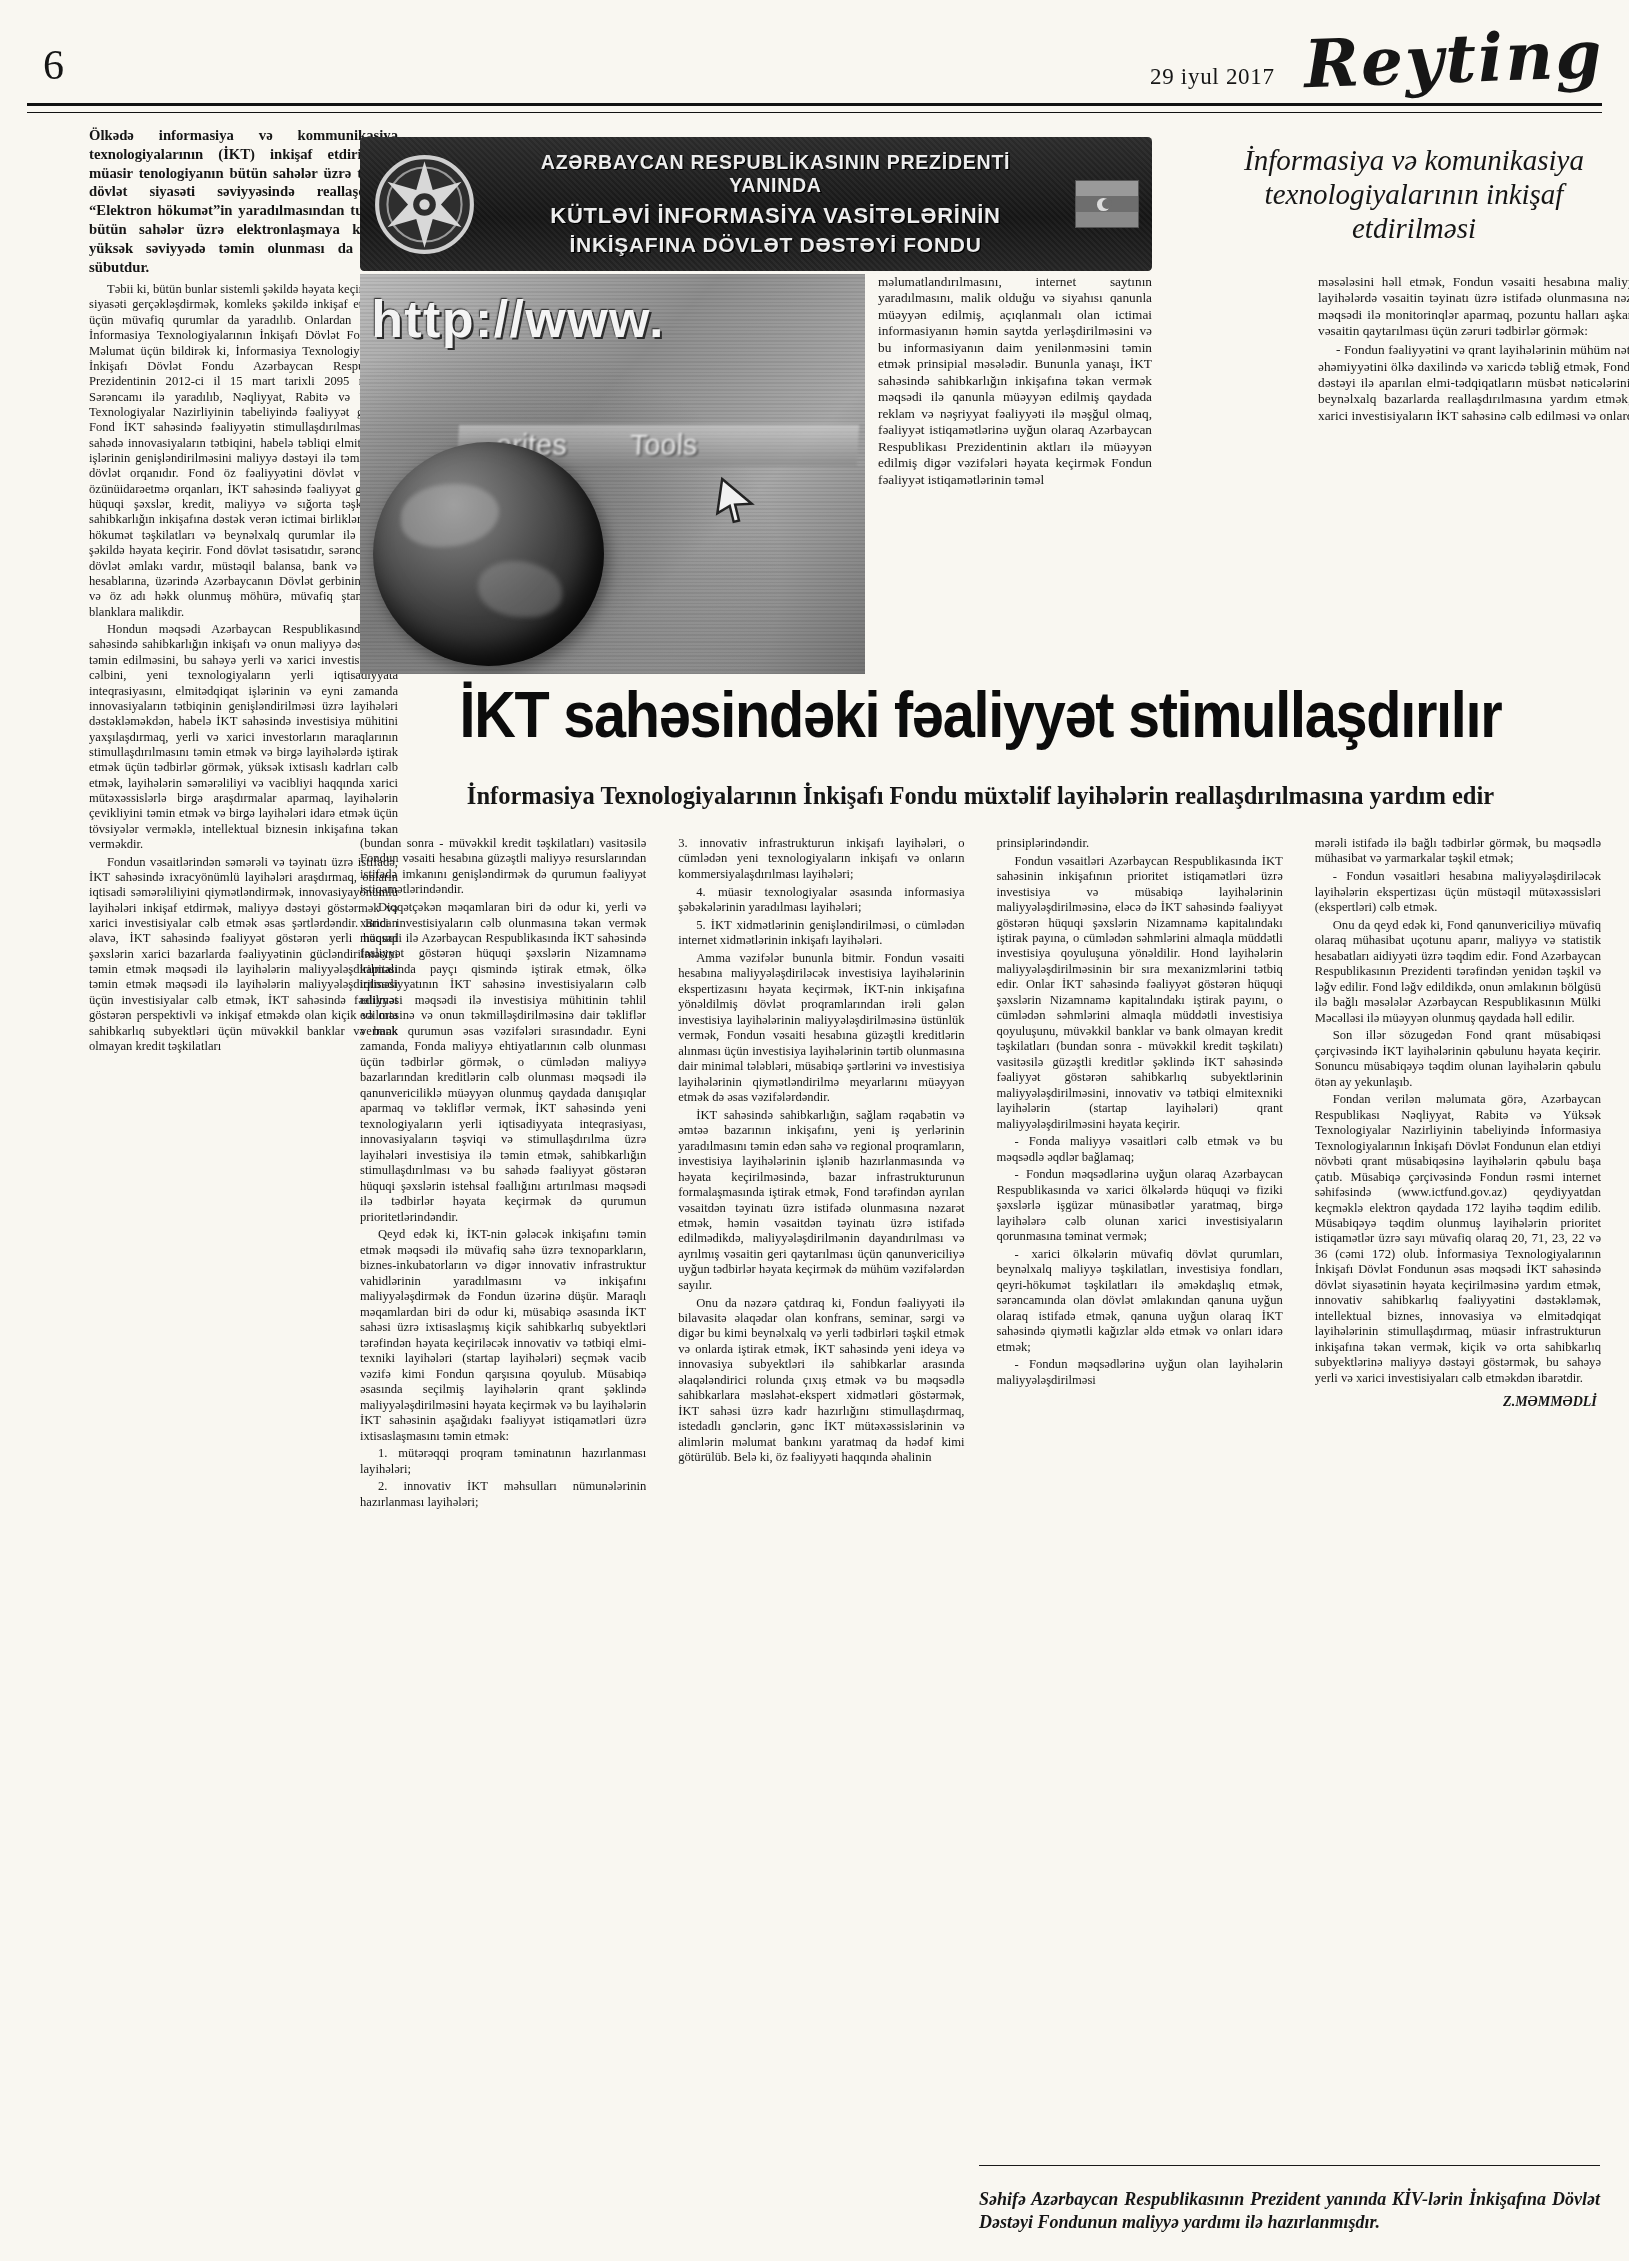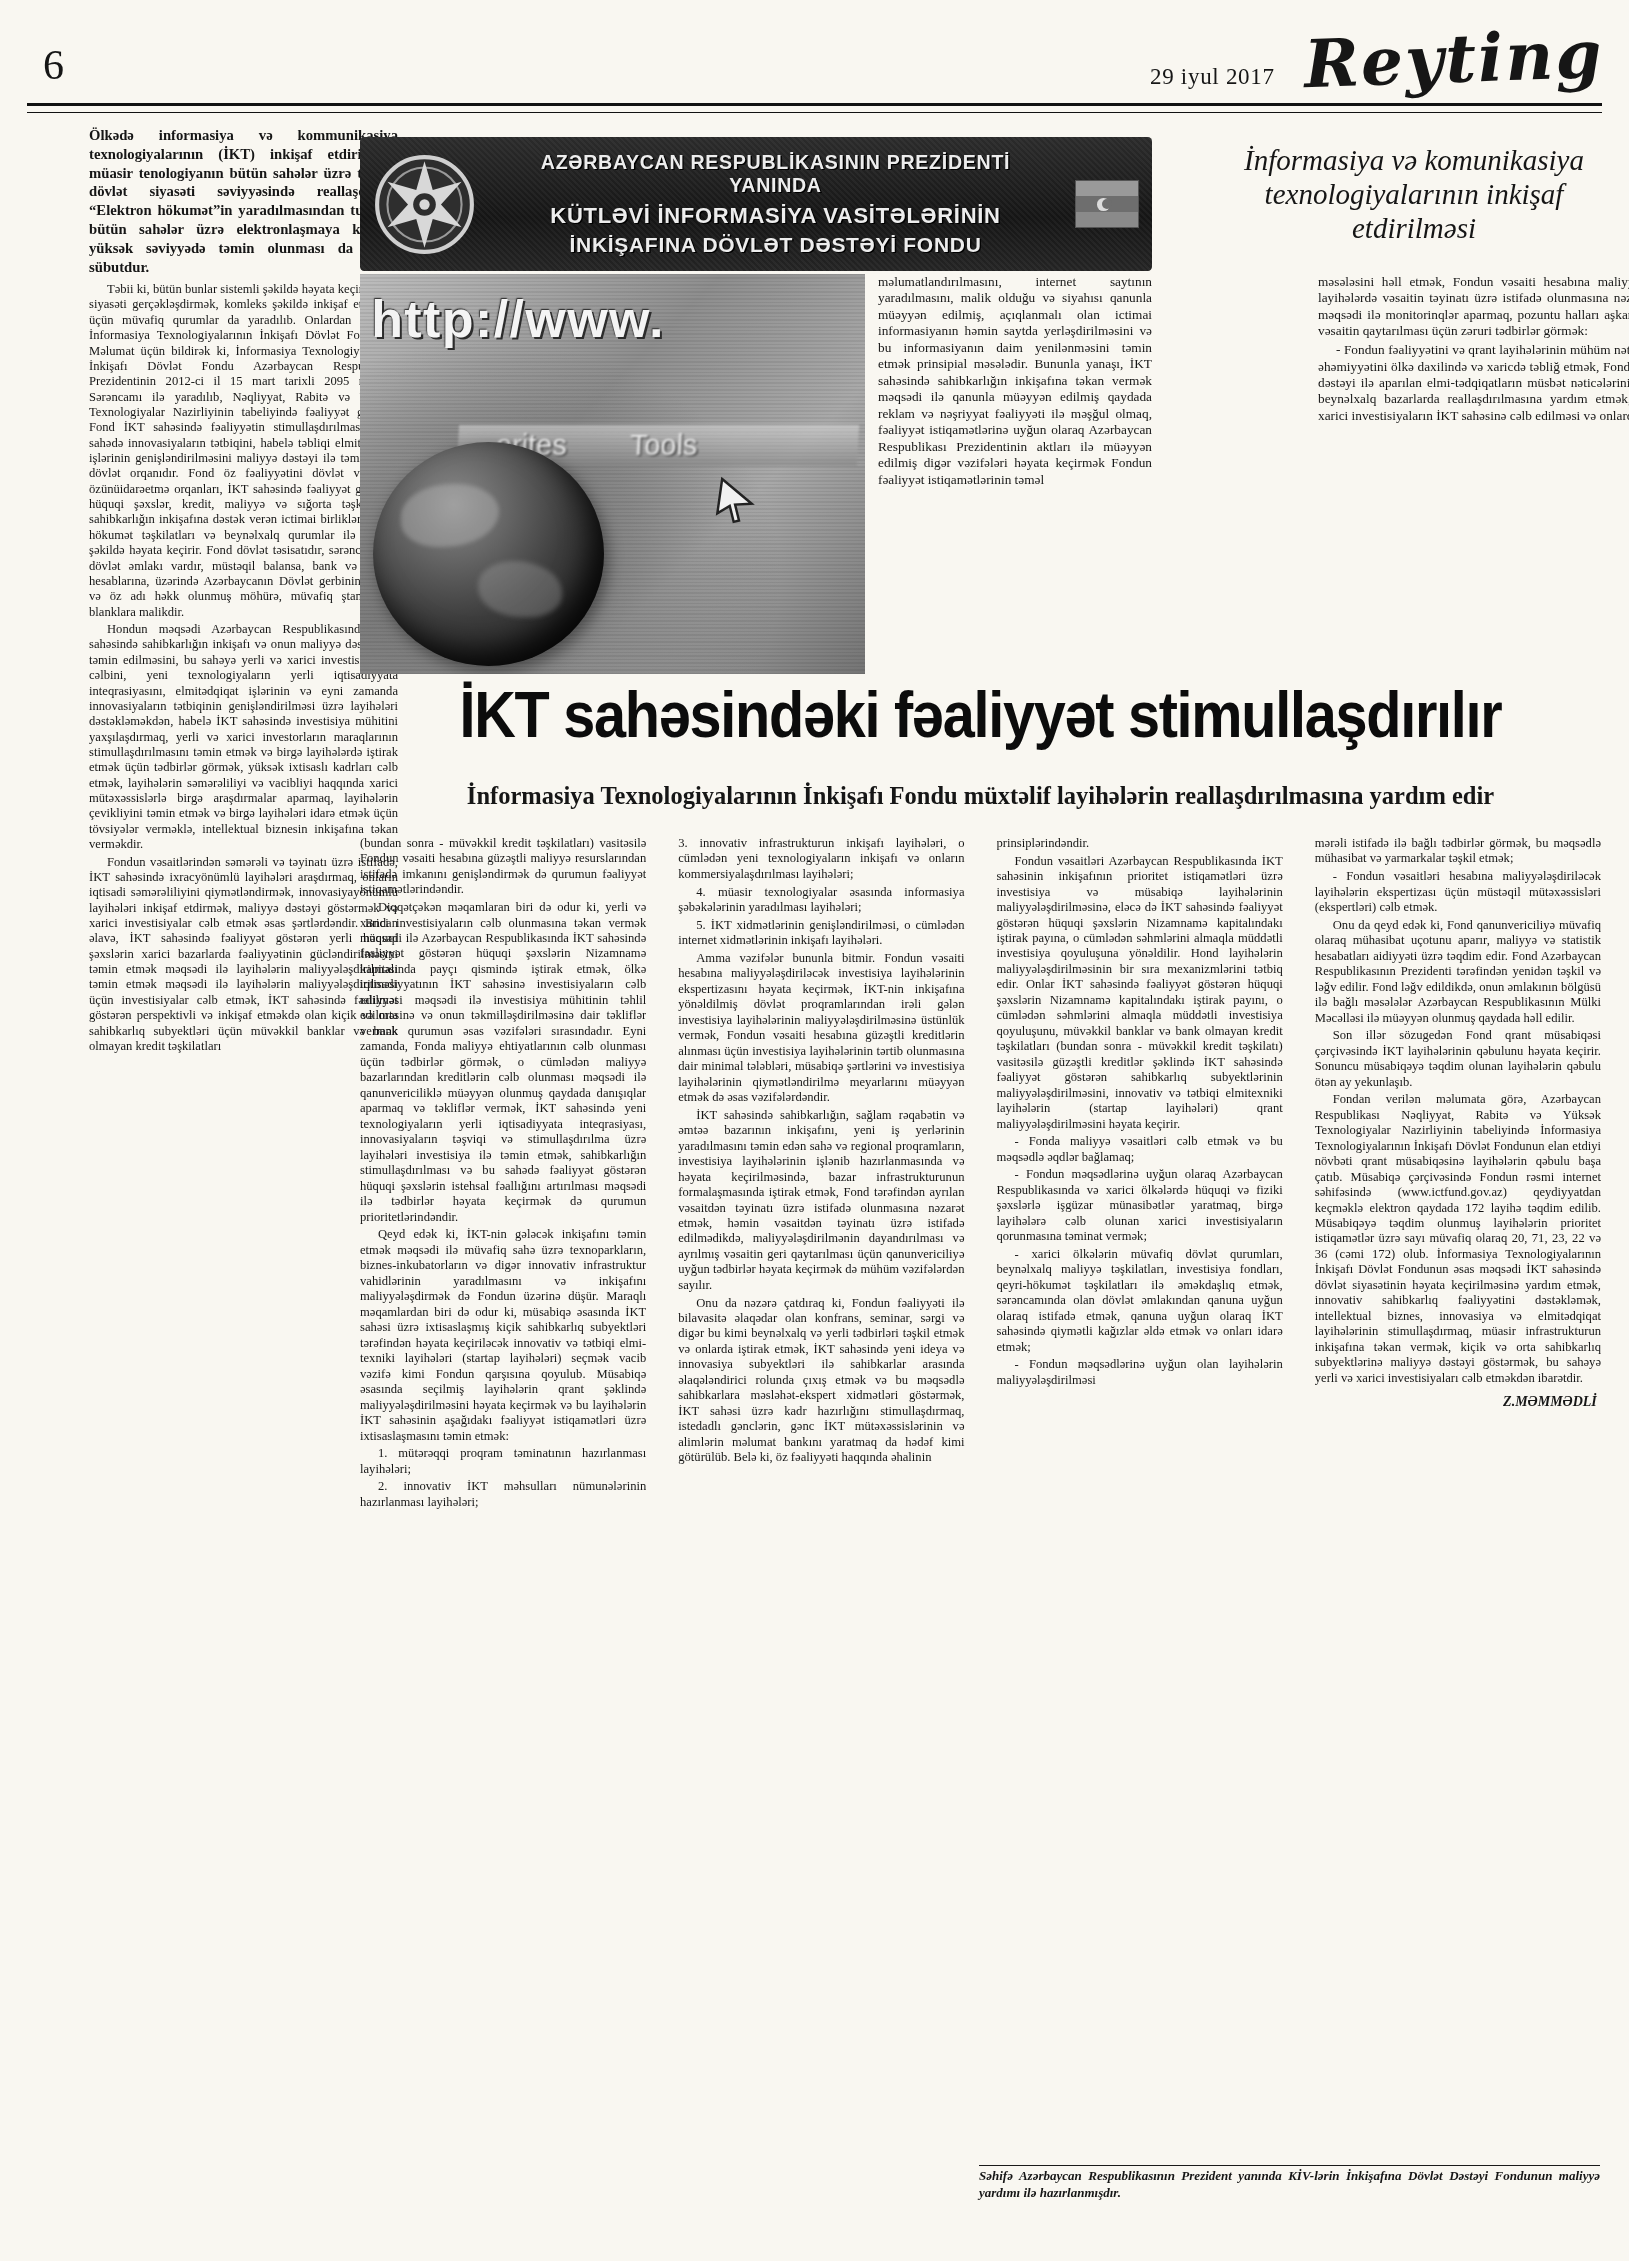--- a/index.html
+++ b/index.html
@@ -104,22 +104,22 @@
     display:grid;grid-template-columns:repeat(4,1fr);column-gap:32px;
     font-size:12.6px;line-height:1.23;text-align:justify;overflow:hidden;
   }
   .bcol{overflow:hidden;}
   .bcol p{margin:0 0 2.1px;text-indent:18px;}
   .bcol .plist p:first-child{text-indent:0;}
   .byline{text-align:right;font-weight:bold;font-style:italic;font-size:14px;margin-top:7px;padding-right:4.2px;}
   
   .footer-note{
     position:absolute;left:979px;top:2165px;width:621px;
-    font-style:italic;font-weight:bold;font-size:13px;line-height:1.28;
-    border-top:1.4px solid #1a1a1a;padding-top:2px;text-align:justify;font-family:Liberation Serif, serif;
+    font-style:italic;font-weight:bold;font-size:18px;line-height:1.28;
+    border-top:1.4px solid #1a1a1a;padding-top:22px;text-align:justify;font-family:Liberation Serif, serif;
   }
 </style>
 </head>
 <body>
 
 <div class="page">
 
   <div class="page-number">6</div>
   <div class="issue-date">29 iyul 2017</div>
   <div class="masthead-logo">Reyting</div>

